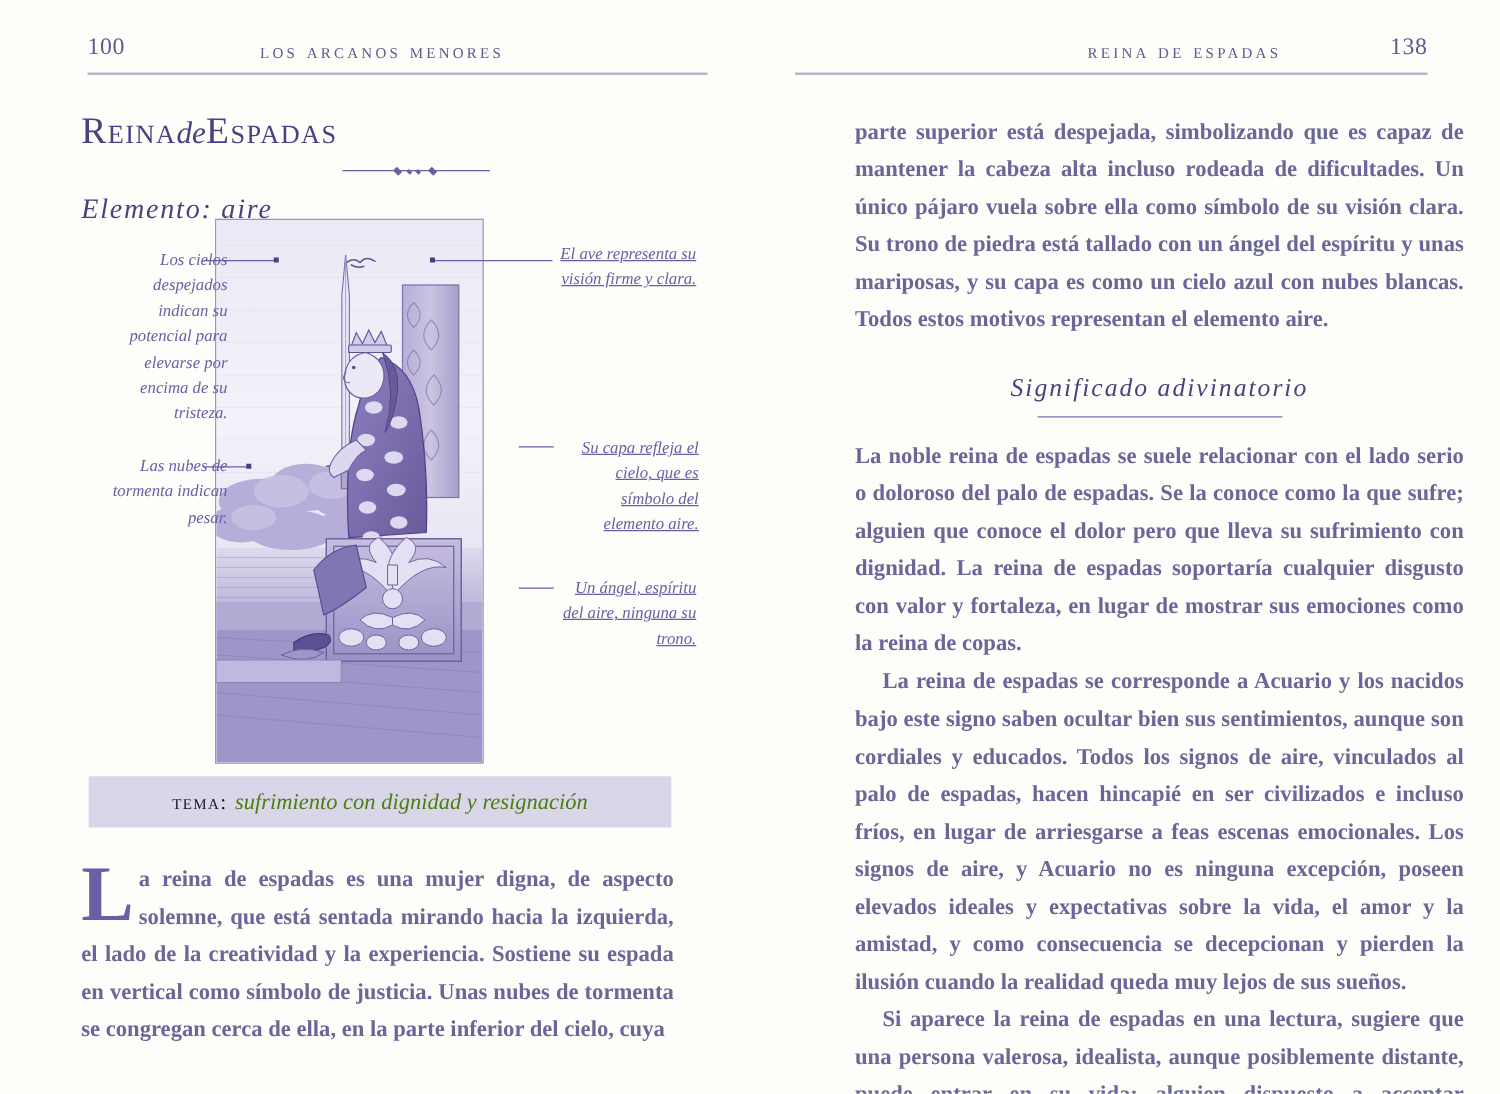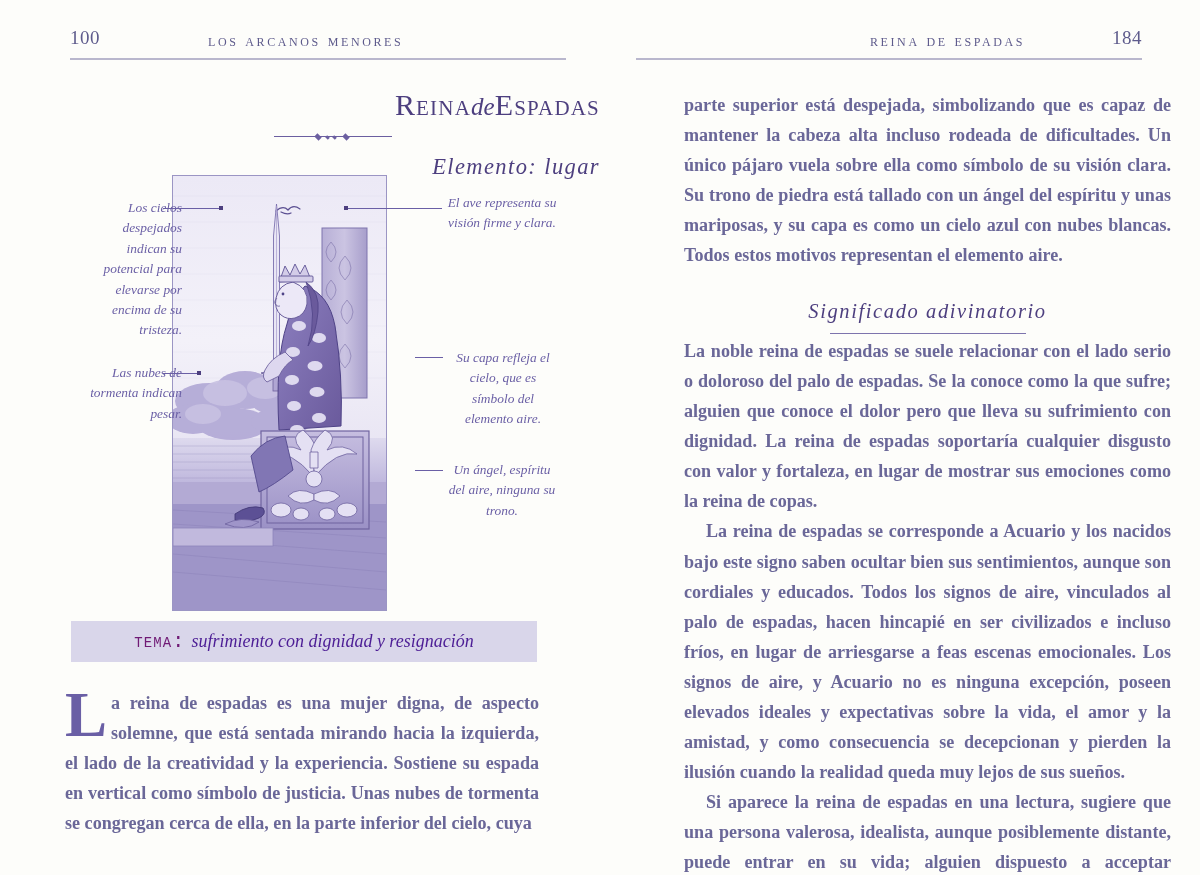--- a/index.html
+++ b/index.html
@@ -69,21 +69,21 @@
   }
   .page-left .rule { left: 70px; right: 10px; }
   .page-right .rule { left: 12px; right: 58px; }
 
   
   .card-title {
     position: absolute;
     top: 88px;
     left: 0;
     width: 600px;
-    text-align: right;
+    text-align: left;
     padding-left: 65px;
     box-sizing: border-box;
   }
   .card-title .t-main {
     font-size: 30px;
     letter-spacing: 1.2px;
     color: #4d3f7f;
     font-variant: small-caps;
     font-weight: normal;
     white-space: nowrap;
@@ -144,21 +144,21 @@
 
   
   .callout {
     position: absolute;
     font-style: italic;
     font-size: 13.4px;
     line-height: 1.52;
     color: #6a5fa5;
   }
   .callout.left  { text-align: right; }
-  .callout.right { text-align: center; }
+  .callout.right { text-align: right; text-decoration: underline; }
 
   .c-sky     { left: 86px;  top: 198px;  width: 96px; }
   .c-clouds  { left: 86px;  top: 363px;  width: 96px; }
   .c-bird    { left: 447px; top: 193px;  width: 110px; }
   .c-cape    { left: 447px; top: 348px;  width: 112px; }
   .c-angel   { left: 447px; top: 460px;  width: 110px; }
 
   .leader {
     position: absolute;
     height: 1px;
@@ -188,29 +188,28 @@
     width: 466px;
     height: 41px;
     background: #d9d6ea;
     display: flex;
     align-items: center;
     justify-content: center;
   }
   .tema-label {
     font-variant: small-caps;
     text-transform: lowercase;
-    font-size: 20px;
+    font-size: 17px;
     letter-spacing: 1.1px;
-    color: #701a75;
-    font-family: Liberation Mono, monospace;
+    color: #0f172a;
   }
   .tema-value {
     font-style: italic;
     font-size: 18px;
-    color: #4c1d95;
+    color: #4d7c0f;
     margin-left: 6px;
   }
 
   
   .col {
     position: absolute;
     font-size: 18.1px;
     line-height: 30.1px;
     text-align: justify;
     color: #6a6798;
@@ -239,21 +238,21 @@
     font-size: 63px;
     line-height: 49px;
     padding: 3px 3px 0 0;
     margin: 0 1px 0 0;
     color: #6a5fa5;
     font-family: "Liberation Serif", "DejaVu Serif", serif;
   }
 
   
   .sec-head {
-    margin: 25px 0 2px;
+    margin: 25px 0 15px;
     text-align: center;
   }
   .sec-head .label {
     font-style: italic;
     font-size: 20.5px;
     letter-spacing: 1.6px;
     color: #4d3f7f;
   }
   .sec-head .underline {
     margin: 7px auto 0;
@@ -277,21 +276,21 @@
 
     <div class="card-title">
       <div class="t-main"><span>Reina</span><span class="t-de">de</span><span>Espadas</span></div>
       <div class="ornament">
         <span class="bar"></span>
         <span class="dia d1"></span>
           <span class="dia d2"></span>
           <span class="dia d3"></span>
           <span class="dia d4"></span>
       </div>
-      <div class="elemento">Elemento: lugar</div>
+      <div class="elemento">Elemento: aire</div>
     </div>
 
     <div class="card-wrap">
       <svg class="card-svg" viewBox="0 0 213 434" preserveAspectRatio="none">
         <defs>
           <linearGradient id="skyGrad" x1="0" y1="0" x2="0" y2="1">
             <stop offset="0%" stop-color="#ece9f6"></stop>
             <stop offset="55%" stop-color="#f3f1f9"></stop>
             <stop offset="100%" stop-color="#e6e2f2"></stop>
           </linearGradient>
@@ -452,21 +451,21 @@
     </div>
 
     <div class="col left-col">
       <p class="dropcap-para"><span class="dropcap">L</span><span>a reina de espadas es una mujer digna, de aspecto solemne, que está sentada mirando hacia la izquierda, el lado de la creatividad y la experiencia. Sostiene su espada en vertical como símbolo de justicia. Unas nubes de tormenta se congregan cerca de ella, en la parte inferior del cielo, cuya</span></p>
     </div>
   </div>
 
   <div class="page page-right">
 
     <div class="runhead">
-      <div class="folio">184</div>
+      <div class="folio">138</div>
       <div class="runtitle">REINA DE ESPADAS</div>
     </div>
     <div class="rule"></div>
 
     <div class="col right-col">
       <p>parte superior está despejada, simbolizando que es capaz de mantener la cabeza alta incluso rodeada de dificultades. Un único pájaro vuela sobre ella como símbolo de su visión clara. Su trono de piedra está tallado con un ángel del espíritu y unas mariposas, y su capa es como un cielo azul con nubes blancas. Todos estos motivos representan el elemento aire.</p>
 
       <div class="sec-head">
         <div class="label">Significado adivinatorio</div>
         <div class="underline"></div>

